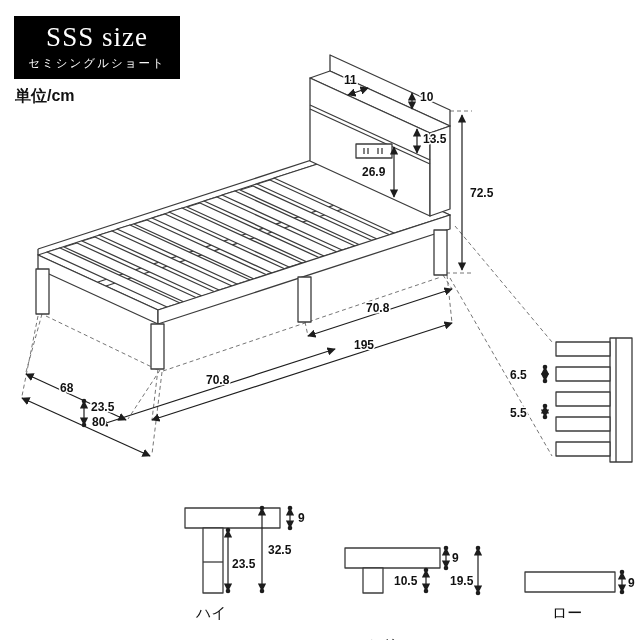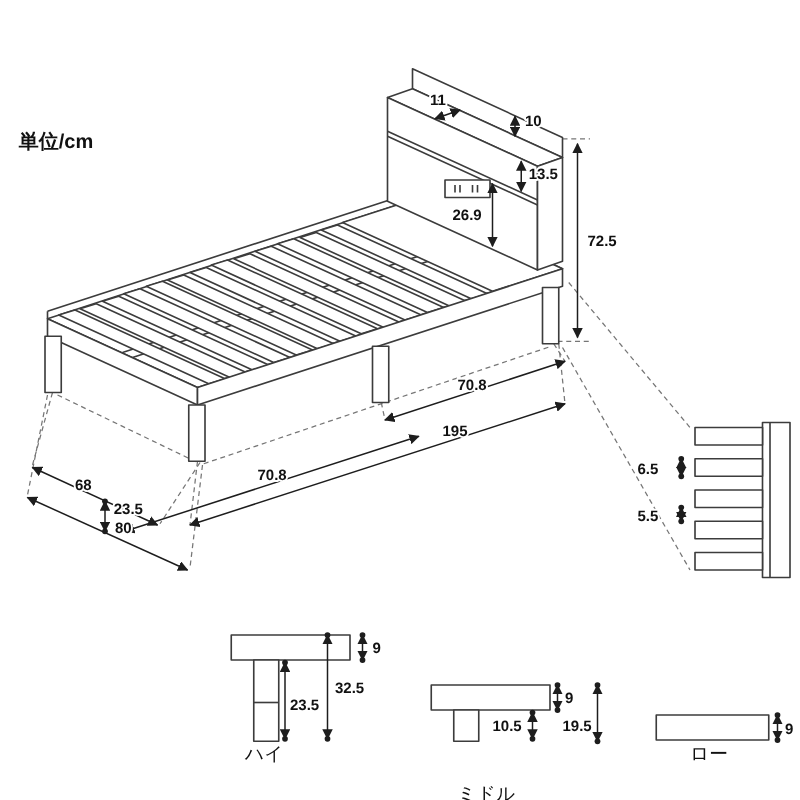--- a/index.html
+++ b/index.html
@@ -2,37 +2,41 @@
 <html><head>
 <meta charset="utf-8">
 <style>
   html,body{margin:0;padding:0;background:#fff;}
   #stage{position:relative;width:640px;height:640px;background:#fff;overflow:hidden;
          font-family:"Liberation Sans",sans-serif;color:#111;}
   .badge{position:absolute;left:14px;top:16px;width:158px;background:#000;color:#fff;
          text-align:center;padding:7px 4px 8px;}
   .badge-title{font-family:"Liberation Serif",serif;font-size:27px;letter-spacing:1px;line-height:1.1;}
   .badge-sub{font-size:11.5px;letter-spacing:2px;margin-top:3px;}
-  .unit{position:absolute;left:15px;top:86px;font-size:16px;font-weight:bold;margin-top:17px;}
+  .unit{position:absolute;left:15px;top:86px;font-size:16px;font-weight:bold;}
   .sec-label{position:absolute;font-size:15px;font-weight:bold;}
-  .var-label{position:absolute;font-size:15px;}
+  .var-label{position:absolute;font-size:15px;margin-top:10px;}
   svg{position:absolute;left:0;top:0;}
   .art{fill:#fff;stroke:#3c3c3c;stroke-width:1.3;stroke-linejoin:round;}
   .ln{stroke:#3c3c3c;stroke-width:1.3;fill:none;}
   .dash{stroke:#767676;stroke-width:1;stroke-dasharray:4 3;fill:none;}
   .dimline{stroke:#1d1d1d;stroke-width:1.2;fill:none;}
   .dot{fill:#1d1d1d;stroke:none;}
   text.dim{font-family:"Liberation Sans",sans-serif;font-size:12px;font-weight:bold;fill:#111;
            paint-order:stroke;stroke:#fff;stroke-width:3px;stroke-linejoin:round;}
 </style>
 </head>
 <body>
 
 <div id="stage">
 
+  <div class="badge">
+    <div class="badge-title">SSS size</div>
+    <div class="badge-sub">セミシングルショート</div>
+  </div>
 
   <div class="unit">単位/cm</div>
 
   <div class="var-label" style="left:196px;top:594px;">ハイ</div>
   <div class="var-label" style="left:366px;top:626px;">ミドル</div>
   <div class="var-label" style="left:552px;top:594px;text-align:center;">ロー</div>
 
   <svg width="640" height="640" viewBox="0 0 640 640">
     <defs>
       <marker id="arr" viewBox="0 0 10 10" refX="9" refY="5" markerWidth="7" markerHeight="7" orient="auto-start-reverse">

